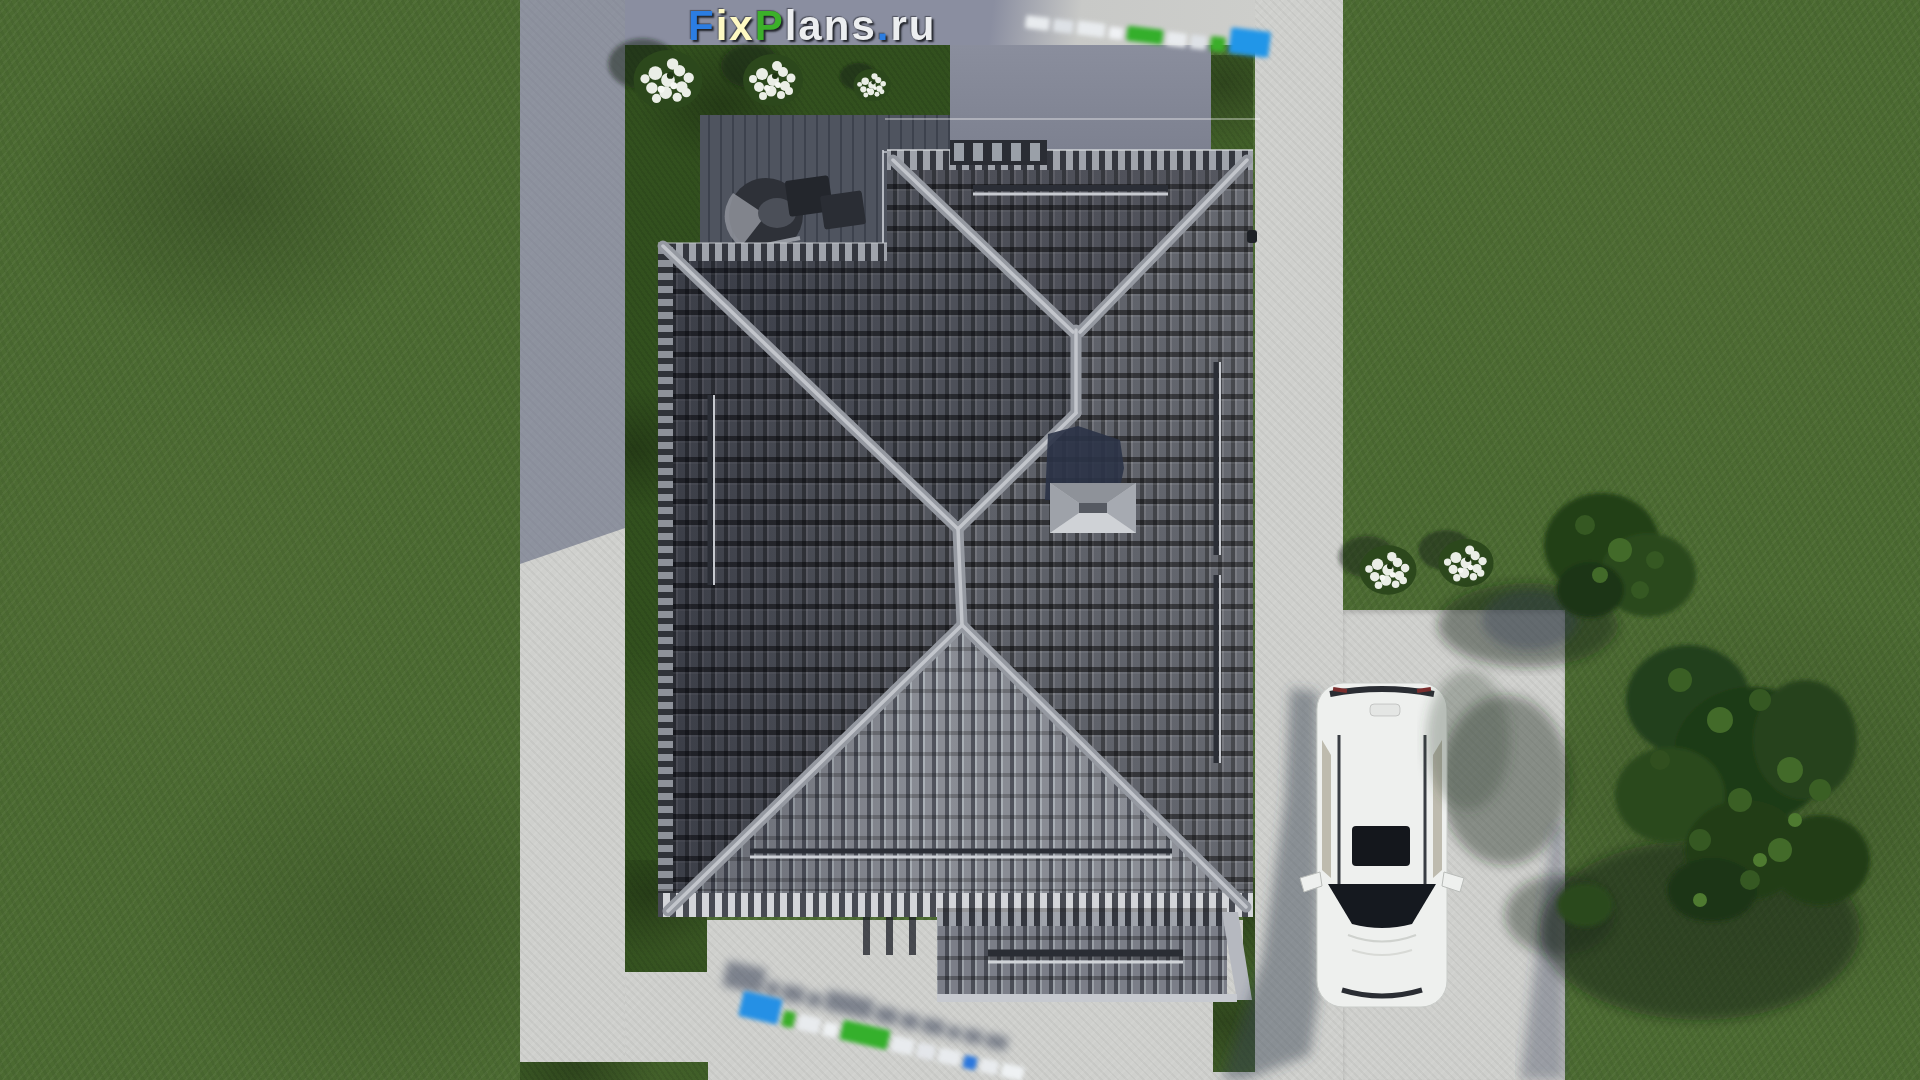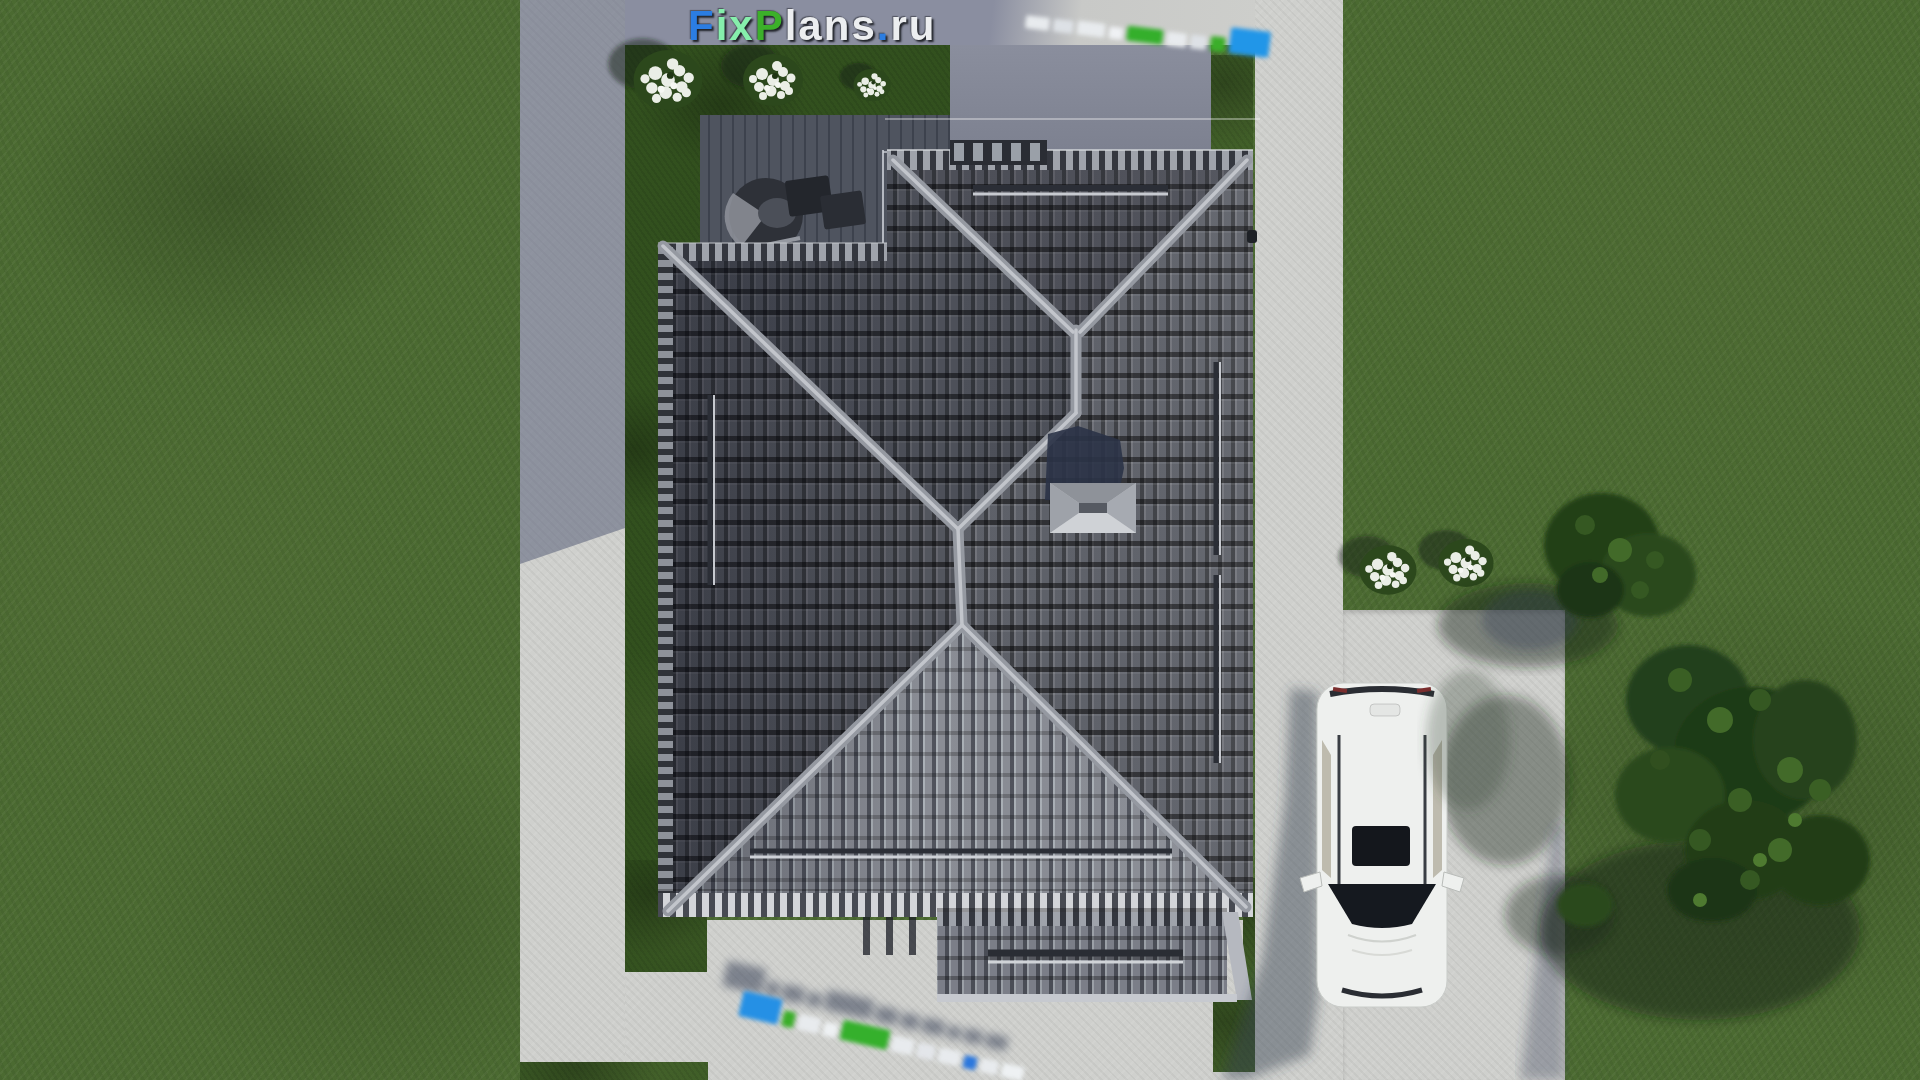--- a/index.html
+++ b/index.html
@@ -330,21 +330,21 @@
       <path d="M1348,935 Q1382,948 1416,935" stroke="#cfd2ce" stroke-width="2" fill="none"></path>
       <path d="M1352,950 Q1382,960 1412,950" stroke="#d8dad6" stroke-width="2" fill="none"></path>
       <path d="M1342,990 Q1382,1002 1422,990" stroke="#2a2d33" stroke-width="5" fill="none"></path>
       <polygon points="1300,878 1320,872 1322,886 1304,892" fill="#eef0ee" stroke="#b9bcb9"></polygon>
       <polygon points="1444,872 1464,878 1460,892 1442,886" fill="#eef0ee" stroke="#b9bcb9"></polygon>
       <ellipse cx="1468" cy="740" rx="42" ry="70" fill="rgba(60,70,60,.3)" filter="url(#b6)"></ellipse>
     </g>
   </svg>
 
   <div class="abs logo">
-    <span style="color: rgb(43, 125, 226);">F</span><span style="color: #86efac;">ix</span><span style="color: rgb(60, 176, 42);">P</span><span style="color: rgb(236, 238, 240);">lans</span><span style="color: rgb(43, 125, 226);">.</span><span style="color: rgb(236, 238, 240);">ru</span>
+    <span style="color: rgb(43, 125, 226);">F</span><span style="color: #fef9c3;">ix</span><span style="color: rgb(60, 176, 42);">P</span><span style="color: rgb(236, 238, 240);">lans</span><span style="color: rgb(43, 125, 226);">.</span><span style="color: rgb(236, 238, 240);">ru</span>
   </div>
 
   <div class="abs wm-top"><span class="wmb" style="width: 24px; height: 13px; background: rgb(232, 235, 238);"></span><span class="wmb" style="width: 20px; height: 13px; background: rgb(221, 225, 230);"></span><span class="wmb" style="width: 28px; height: 14px; background: rgb(232, 235, 238);"></span><span class="wmb" style="width: 14px; height: 12px; background: rgb(239, 241, 244);"></span><span class="wmb" style="width: 36px; height: 15px; background: rgb(52, 175, 43);"></span><span class="wmb" style="width: 20px; height: 14px; background: rgb(232, 235, 238);"></span><span class="wmb" style="width: 16px; height: 14px; background: rgb(221, 225, 230);"></span><span class="wmb" style="width: 15px; height: 15px; background: rgb(59, 174, 42);"></span><span class="wmb" style="width: 40px; height: 26px; background: rgb(33, 150, 232);"></span></div>
 
   <div class="abs wm-bot-sh"><span class="wmb" style="width: 40px; height: 26px; background: rgb(58, 67, 89);"></span><span class="wmb" style="width: 12px; height: 16px; background: rgb(58, 67, 89);"></span><span class="wmb" style="width: 22px; height: 16px; background: rgb(58, 67, 89);"></span><span class="wmb" style="width: 14px; height: 14px; background: rgb(58, 67, 89);"></span><span class="wmb" style="width: 48px; height: 20px; background: rgb(58, 67, 89);"></span><span class="wmb" style="width: 22px; height: 16px; background: rgb(58, 67, 89);"></span><span class="wmb" style="width: 18px; height: 15px; background: rgb(58, 67, 89);"></span><span class="wmb" style="width: 22px; height: 15px; background: rgb(58, 67, 89);"></span><span class="wmb" style="width: 13px; height: 13px; background: rgb(58, 67, 89);"></span><span class="wmb" style="width: 18px; height: 14px; background: rgb(58, 67, 89);"></span><span class="wmb" style="width: 22px; height: 14px; background: rgb(58, 67, 89);"></span></div>
   <div class="abs wm-bot"><span class="wmb" style="width: 40px; height: 26px; background: rgb(37, 144, 229);"></span><span class="wmb" style="width: 12px; height: 16px; background: rgb(59, 174, 42);"></span><span class="wmb" style="width: 22px; height: 16px; background: rgb(232, 235, 238);"></span><span class="wmb" style="width: 14px; height: 14px; background: rgb(238, 241, 243);"></span><span class="wmb" style="width: 48px; height: 20px; background: rgb(53, 176, 44);"></span><span class="wmb" style="width: 22px; height: 16px; background: rgb(232, 235, 238);"></span><span class="wmb" style="width: 18px; height: 15px; background: rgb(227, 230, 234);"></span><span class="wmb" style="width: 22px; height: 15px; background: rgb(232, 235, 238);"></span><span class="wmb" style="width: 13px; height: 13px; background: rgb(43, 119, 221);"></span><span class="wmb" style="width: 18px; height: 14px; background: rgb(232, 235, 238);"></span><span class="wmb" style="width: 22px; height: 14px; background: rgb(238, 241, 243);"></span></div>
 
 </div>
 
 </body></html>

